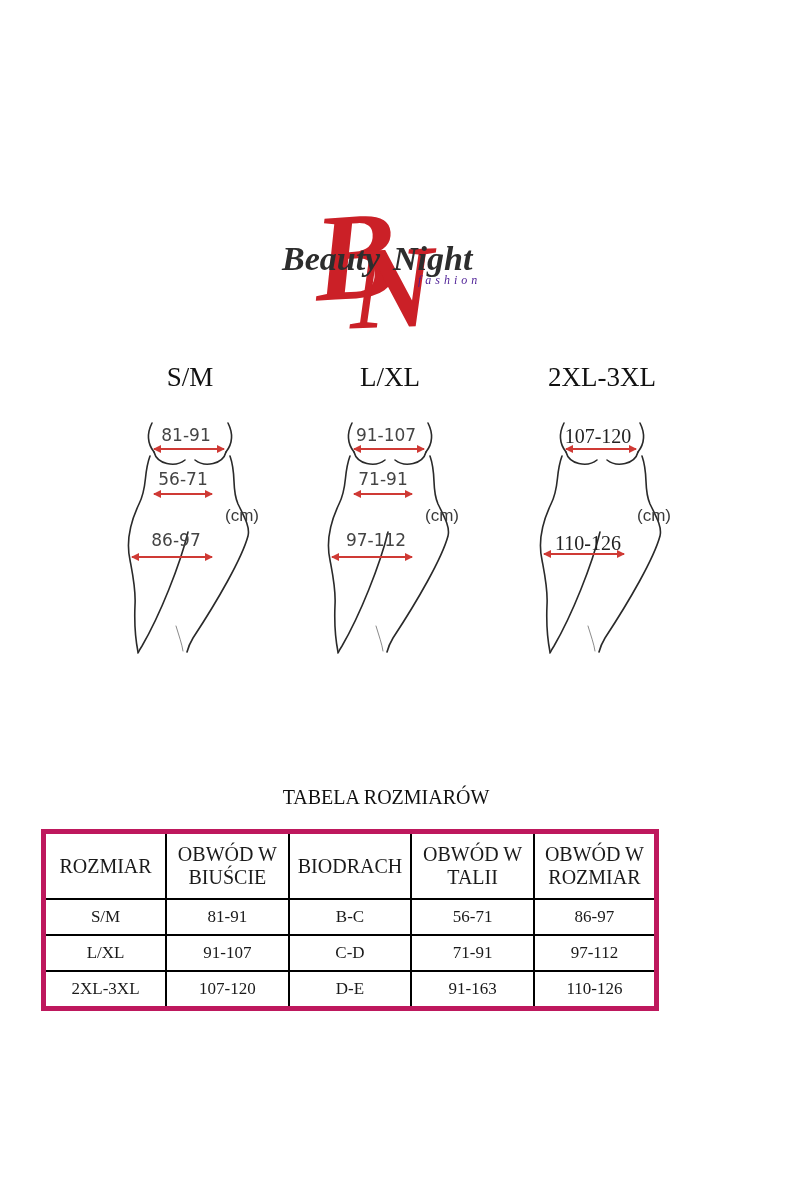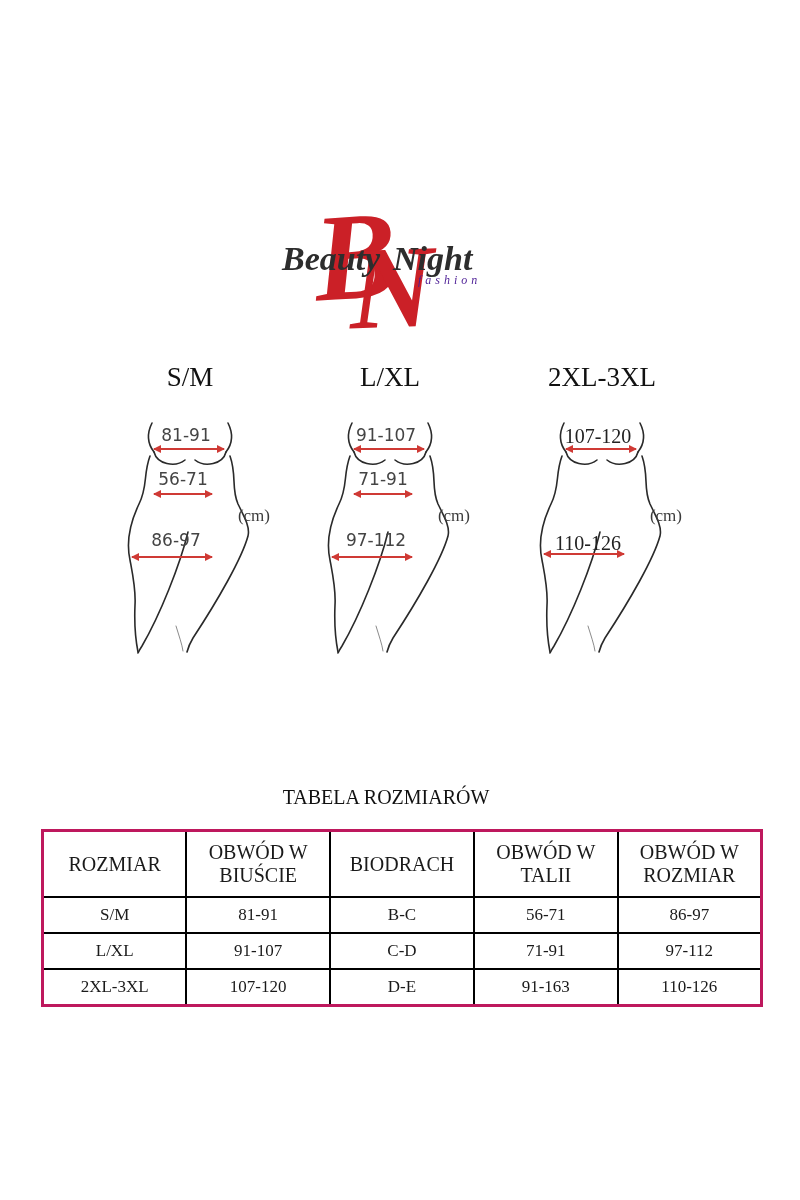--- a/index.html
+++ b/index.html
@@ -26,22 +26,22 @@
   .fig-label{height:34px;line-height:34px;text-align:center;font-size:27px;
         font-family:"Liberation Serif",serif;color:#111;}
   .fig-body{position:absolute;top:60px;left:0;width:200px;height:240px;}
   .fig-svg{position:absolute;top:0;left:0;}
   .fig-svg path{fill:none;stroke:var(--line_dark,#2a2a2a);stroke-width:1.6;stroke-linecap:round;}
   .fig-svg path.thin{stroke-width:1;opacity:.55;}
 
   .meas-text{position:absolute;text-align:center;font-family:"DejaVu Sans",sans-serif;
         font-size:17px;color:var(--measure_text,#444);line-height:19px;}
   .meas-text.serif{font-family:"Liberation Serif",serif;font-size:20px;color:#222;line-height:21px;}
-  .unit{position:absolute;left:124px;top:86px;width:56px;font-family:Liberation Serif, serif;
-        font-size:17px;color:#3a3a3a;text-align:right;}
+  .unit{position:absolute;left:124px;top:86px;width:56px;font-family:Liberation Sans, sans-serif;
+        font-size:17px;color:#3a3a3a;text-align:center;}
   .t-bust{left:26px;top:6px;width:140px;}
   .t-waist{left:23px;top:50px;width:140px;}
   .t-hips{left:16px;top:111px;width:140px;}
   .fig-2xl .t-hips{top:113px;}
 
   .arrow{position:absolute;height:2px;background:var(--arrow_red,#cf3a35);}
   .arrow::before{content:"";position:absolute;left:-1px;top:-3px;width:0;height:0;
         border-top:4px solid transparent;border-bottom:4px solid transparent;
         border-right:8px solid var(--arrow_red,#cf3a35);}
   .arrow::after{content:"";position:absolute;right:-1px;top:-3px;width:0;height:0;
@@ -49,22 +49,22 @@
         border-left:8px solid var(--arrow_red,#cf3a35);}
   .a-bust{left:64px;top:28px;width:70px;}
   .a-waist{left:64px;top:73px;width:58px;}
   .a-hips{left:42px;top:136px;width:80px;}
   .fig-2xl .a-hips{top:133px;}
 
   
   .table-title{position:absolute;top:786px;left:0;width:100%;margin:0;text-align:center;
         transform:translateX(-14px);font-size:20px;font-weight:normal;
         font-family:"Liberation Serif",serif;color:#111;}
-  table.size-table{position:absolute;top:829px;left:41px;width:722px;
-        border-collapse:collapse;border:3px solid #be185d;table-layout:fixed;}
+  table.size-table{position:absolute;top:829px;left:41px;width:618px;
+        border-collapse:collapse;border:5px solid #be185d;table-layout:fixed;}
   .size-table th,.size-table td{border:2px solid #000;text-align:center;vertical-align:middle;
         font-family:"Liberation Serif",serif;font-weight:normal;padding:0 6px;}
   .size-table th{height:64px;font-size:20px;line-height:1.15;}
   .size-table td{height:34px;font-size:17px;}
 </style>
 </head>
 <body>
 
 <div class="page">
 

